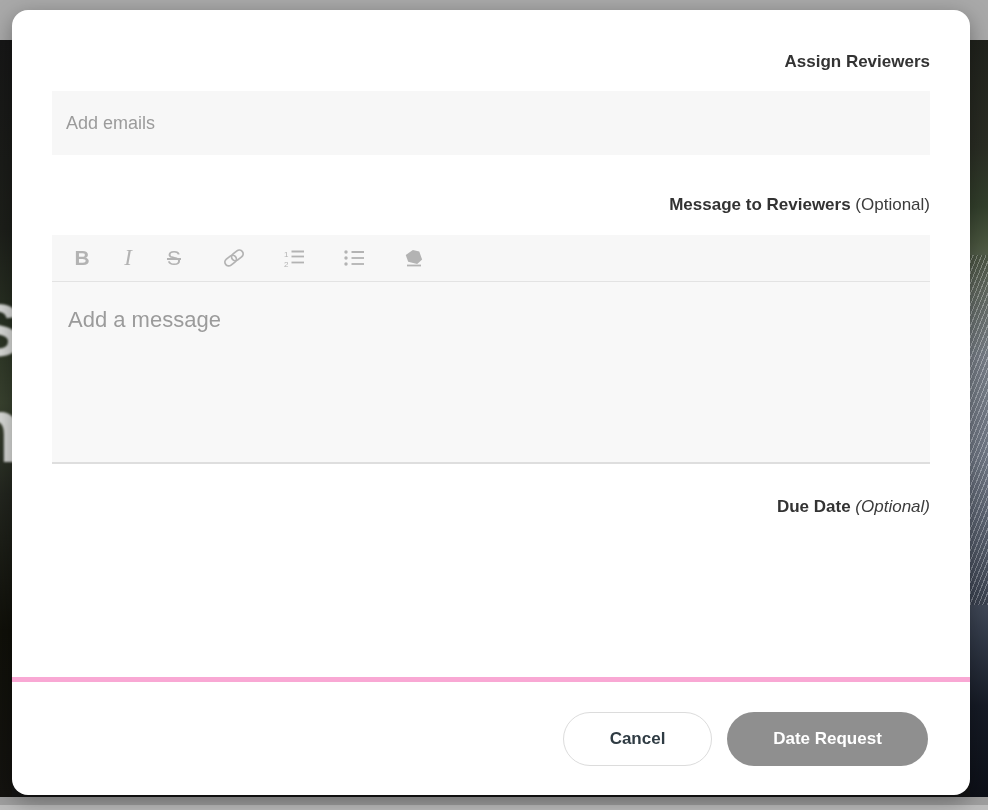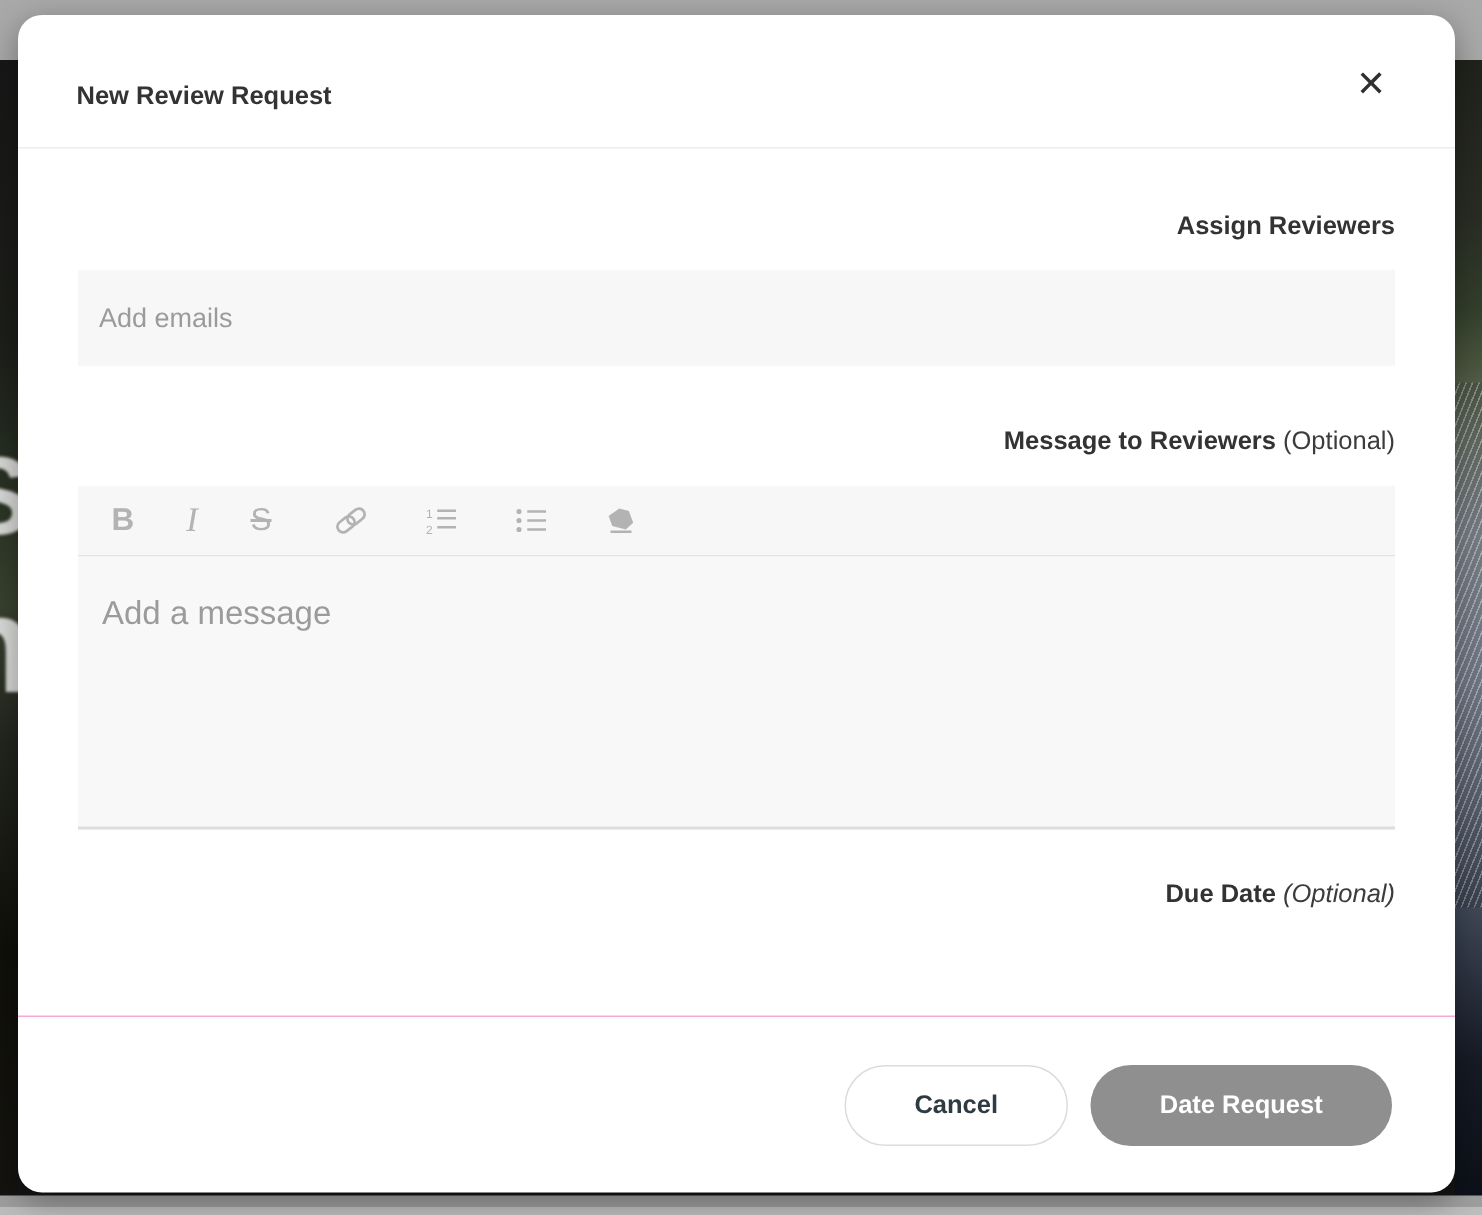--- a/index.html
+++ b/index.html
@@ -64,21 +64,21 @@
     font-size: 22px; color: #333; font-family: "Liberation Sans", sans-serif; }
   .message-input::placeholder { color: #9b9b9b; opacity: 1; }
 
   .label-due { margin-top: 33px; }
   .due-pill { margin-top: 10px; height: 38px; padding: 0 18px 0 14px; border: none; border-radius: 19px;
     background: #e9f1fb; display: inline-flex; align-items: center; gap: 9px; cursor: pointer;
     font-size: 17px; color: #2e2e2e; font-family: "Liberation Sans", sans-serif; }
   .due-pill .cal { display: block; }
   .due-pill .chev { display: block; margin-left: 3px; }
 
-  .modal-footer { flex: 0 0 auto; height: 118px; border-top: 1px solid #f9a8d4;
+  .modal-footer { flex: 0 0 auto; height: 118px; border-top: 5px solid #f9a8d4;
     display: flex; align-items: center; justify-content: flex-end; padding-right: 42px; gap: 15px; }
   .btn { height: 54px; border-radius: 27px; font-size: 17px; font-weight: 700; cursor: pointer;
     font-family: "Liberation Sans", sans-serif; }
   .btn-cancel { width: 149px; background: #ffffff; border: 1px solid #dcdcdc; color: #2f3b43; }
   .btn-send { width: 201px; background: #8f8f8f; border: none; color: #ffffff; }
 </style>
 </head>
 <body>
 
 <div class="backdrop">
@@ -88,26 +88,20 @@
     <span class="frag frag-n">n</span>
   </div>
   <div class="photo-right">
     <div class="stripes"></div>
   </div>
   <div class="band-bottom"></div>
 </div>
 
 <div class="modal">
 
-  <div class="modal-header">
-    <div class="modal-title">New Review Request</div>
-    <button class="close-btn">
-      <span>✕</span>
-    </button>
-  </div>
 
   <div class="modal-body">
 
     <div class="section-label label-assign">Assign Reviewers</div>
 
     <input class="email-input" type="text" placeholder="Add emails" style="">
 
     <div class="section-label label-message">
       <span>Message to Reviewers</span>
       <span class="optional"> <span>(Optional)</span></span>

